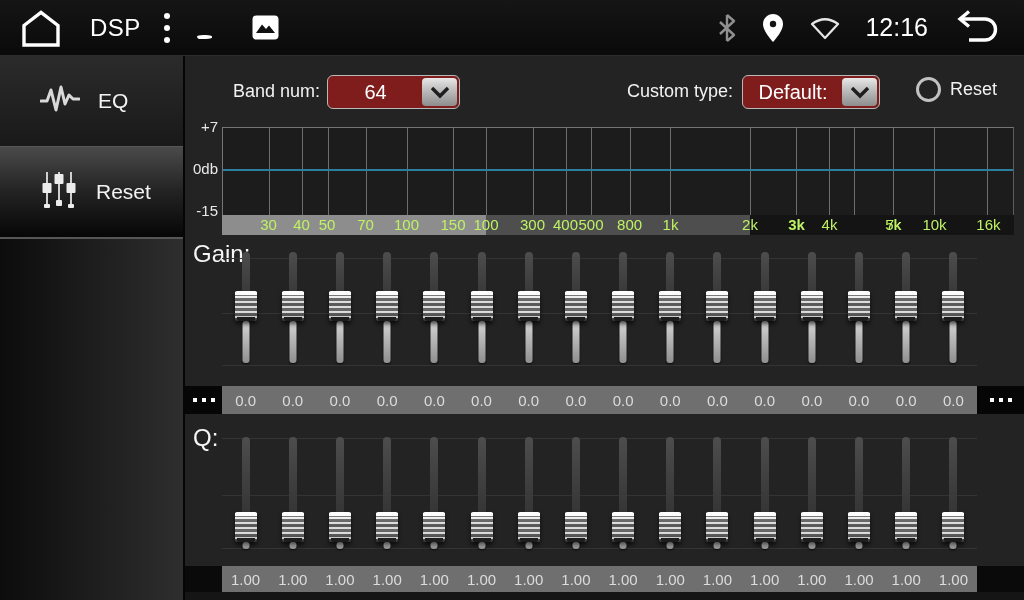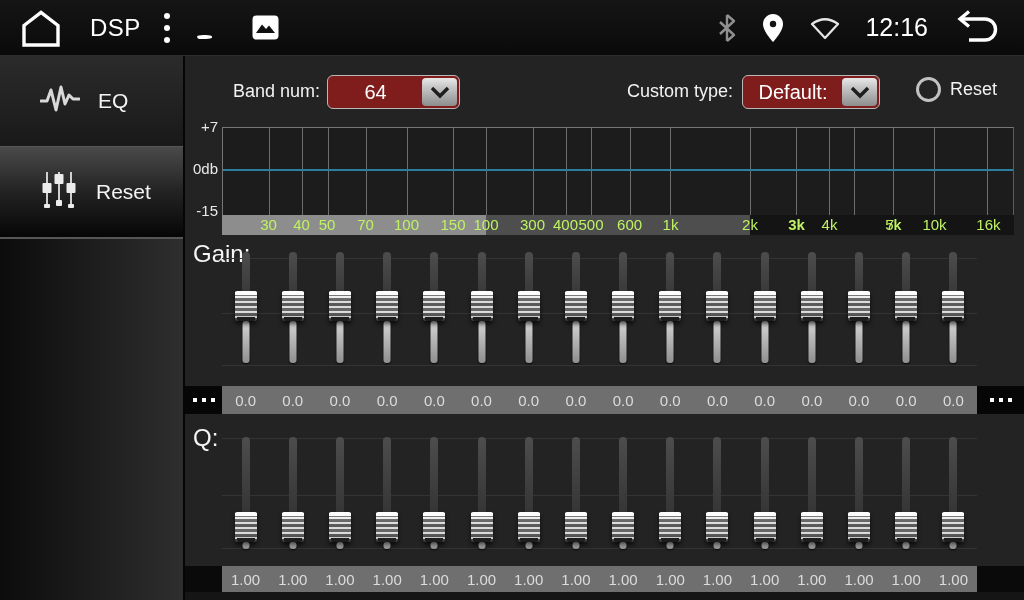--- a/index.html
+++ b/index.html
@@ -236,21 +236,21 @@
         <span class="tick-lbl" style="left: 5.86971%;">30</span>
         <span class="tick-lbl" style="left: 10.0343%;">40</span>
         <span class="tick-lbl" style="left: 13.2647%;">50</span>
         <span class="tick-lbl" style="left: 18.1356%; text-align: center;">70</span>
         <span class="tick-lbl" style="left: 23.299%;">100</span>
         <span class="tick-lbl" style="left: 29.1687%;">150</span>
         <span class="tick-lbl" style="left: 33.3333%;">100</span>
         <span class="tick-lbl" style="left: 39.203%;">300</span>
         <span class="tick-lbl" style="left: 43.3677%;">400</span>
         <span class="tick-lbl" style="left: 46.598%;">500</span>
-        <span class="tick-lbl" style="left: 51.4689%;">600</span>
+        <span class="tick-lbl" style="left: 51.4689%;">800</span>
         <span class="tick-lbl" style="left: 56.6323%;">1k</span>
         <span class="tick-lbl" style="left: 66.6667%;">2k</span>
         <span class="tick-lbl" style="left: 72.5364%; font-weight: bold;">3k</span>
         <span class="tick-lbl" style="left: 76.701%;">4k</span>
         <span class="tick-lbl" style="left: 79.9313%; margin-left: 38px;">5k</span>
         <span class="tick-lbl" style="left: 84.8023%;">7k</span>
         <span class="tick-lbl" style="left: 89.9657%;">10k</span>
         <span class="tick-lbl" style="left: 96.7697%;">16k</span>
       </div>
 

